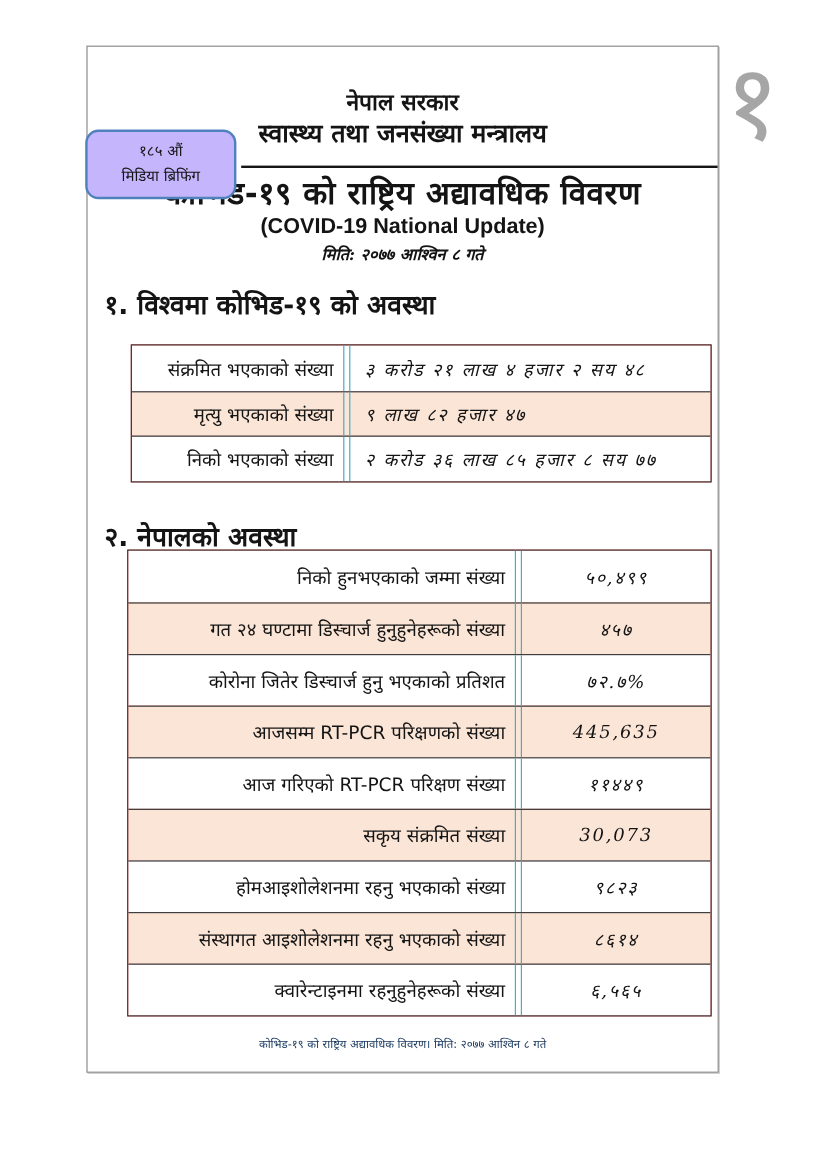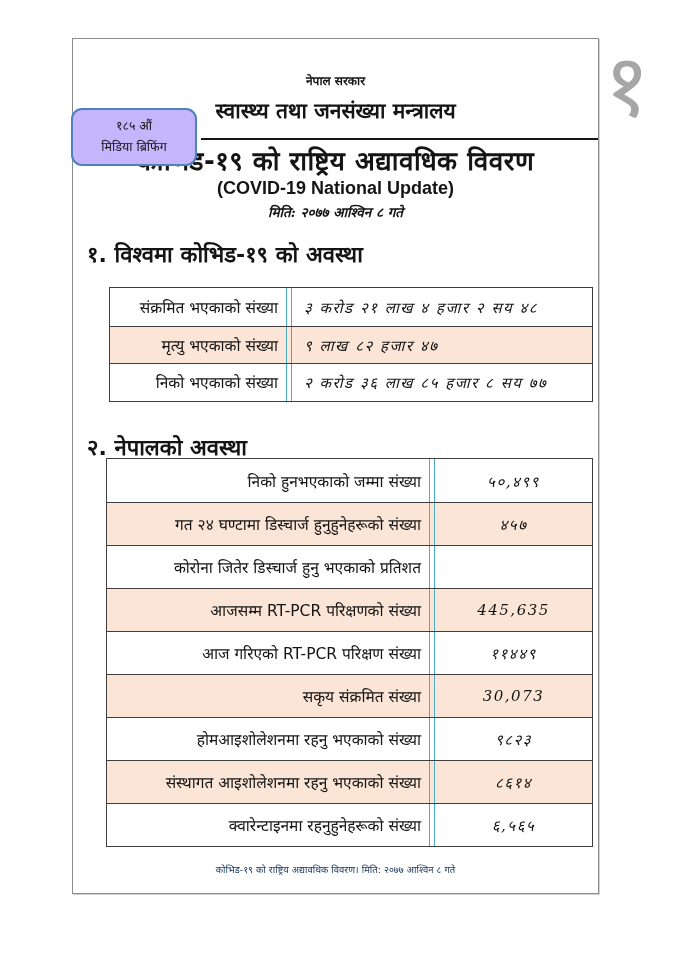--- a/index.html
+++ b/index.html
@@ -17,21 +17,21 @@
 
   
   .sheet{position:absolute;left:72px;top:38px;width:527px;height:856px;
     background:#fff;border:1px solid #8c8c8c;box-shadow:1px 1px 0 rgba(0,0,0,.18);}
 
   .badge{position:absolute;left:-2px;top:69px;width:126px;height:58px;background:#c4b5fd;
     border:2.5px solid var(--badge);border-radius:11px;display:flex;flex-direction:column;
     justify-content:center;align-items:center;z-index:3;font-size:12.5px;line-height:1.65;}
 
   .c{position:absolute;left:0;width:100%;text-align:center;}
-  .gov{top:33px;font-size:12px;font-weight:bold;}
+  .gov{top:33px;font-size:19px;font-weight:bold;}
   .ministry{top:57px;font-size:21px;font-weight:bold;}
   .hline{position:absolute;top:99px;left:128px;right:0;height:2px;background:#161616;}
   .title-np{top:103px;font-size:26px;font-weight:bold;letter-spacing:.5px;}
   .title-en{top:139px;font-size:18px;font-weight:bold;font-family:"Liberation Sans","DejaVu Sans",sans-serif;}
   .date-line{top:164px;font-size:13.5px;font-style:italic;font-weight:bold;
     font-family:"DejaVu Serif","Liberation Serif",serif;}
 
   .sec-heading{position:absolute;left:14px;font-size:22px;font-weight:bold;}
   .sec1{top:199px;} .sec2{top:392px;}
 
@@ -110,20 +110,21 @@
 
         <div class="row">
           <div class="cell lbl">गत २४ घण्टामा डिस्चार्ज हुनुहुनेहरूको संख्या</div>
           <div class="sep"></div>
           <div class="cell val">४५७</div>
         </div>
 
         <div class="row">
           <div class="cell lbl">कोरोना जितेर डिस्चार्ज हुनु भएकाको प्रतिशत</div>
           <div class="sep"></div>
+          <div class="cell val">७२.७%</div>
         </div>
 
         <div class="row">
           <div class="cell lbl">आजसम्म RT-PCR परिक्षणको संख्या</div>
           <div class="sep"></div>
           <div class="cell val">445,635</div>
         </div>
 
         <div class="row">
           <div class="cell lbl">आज गरिएको RT-PCR परिक्षण संख्या</div>

